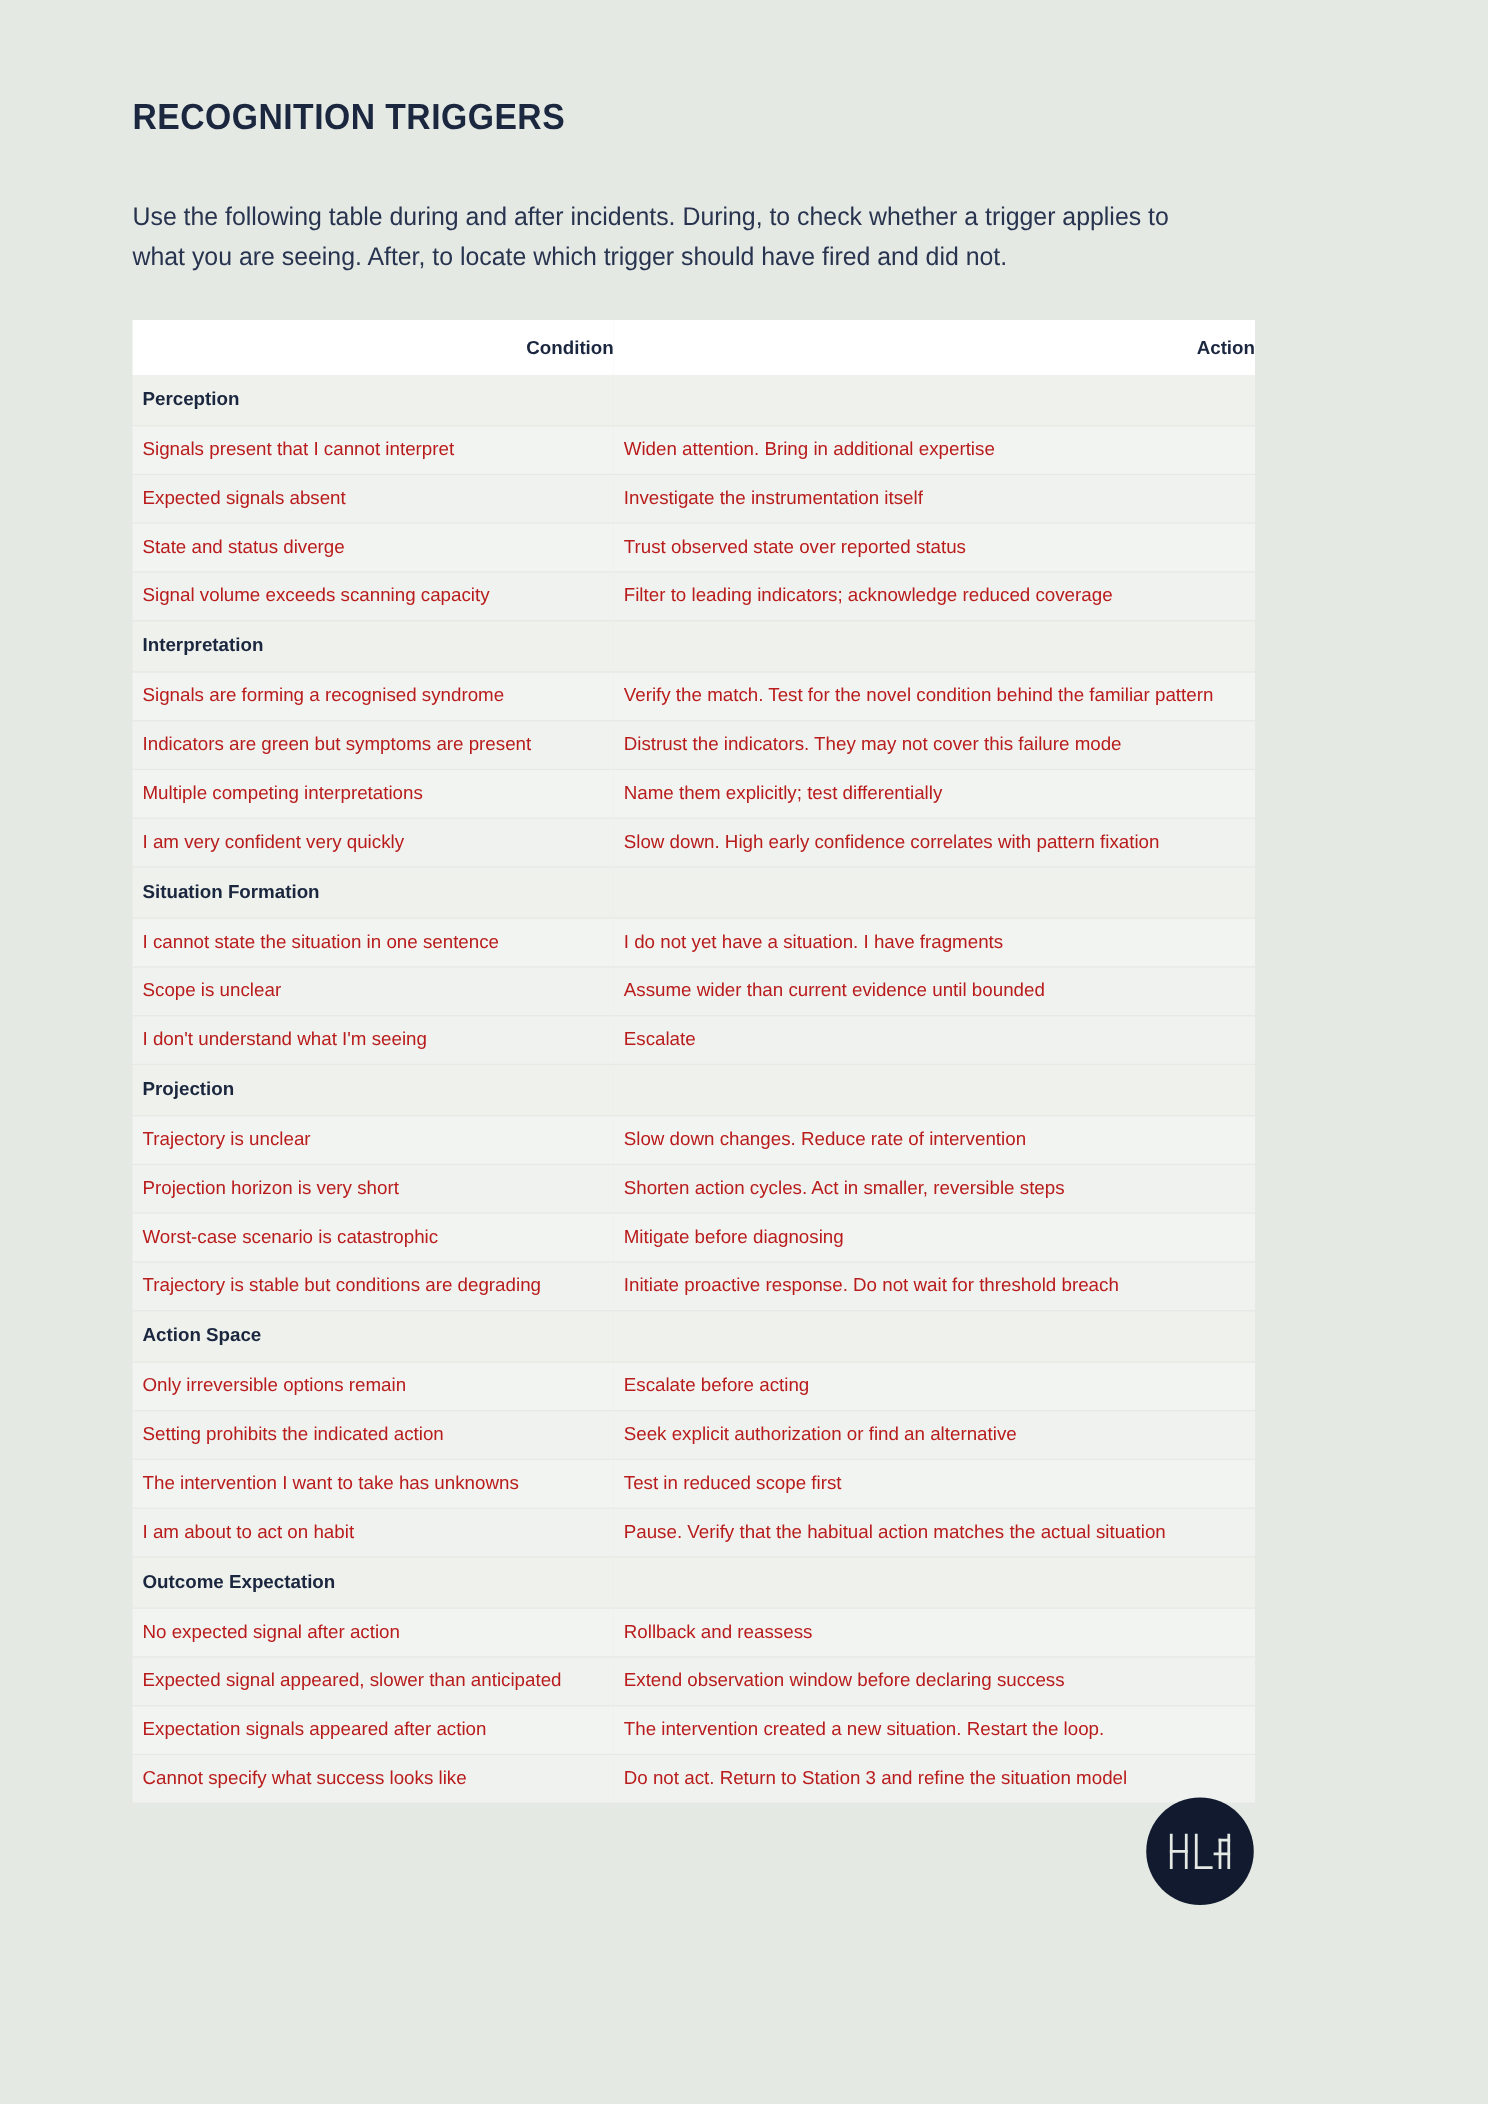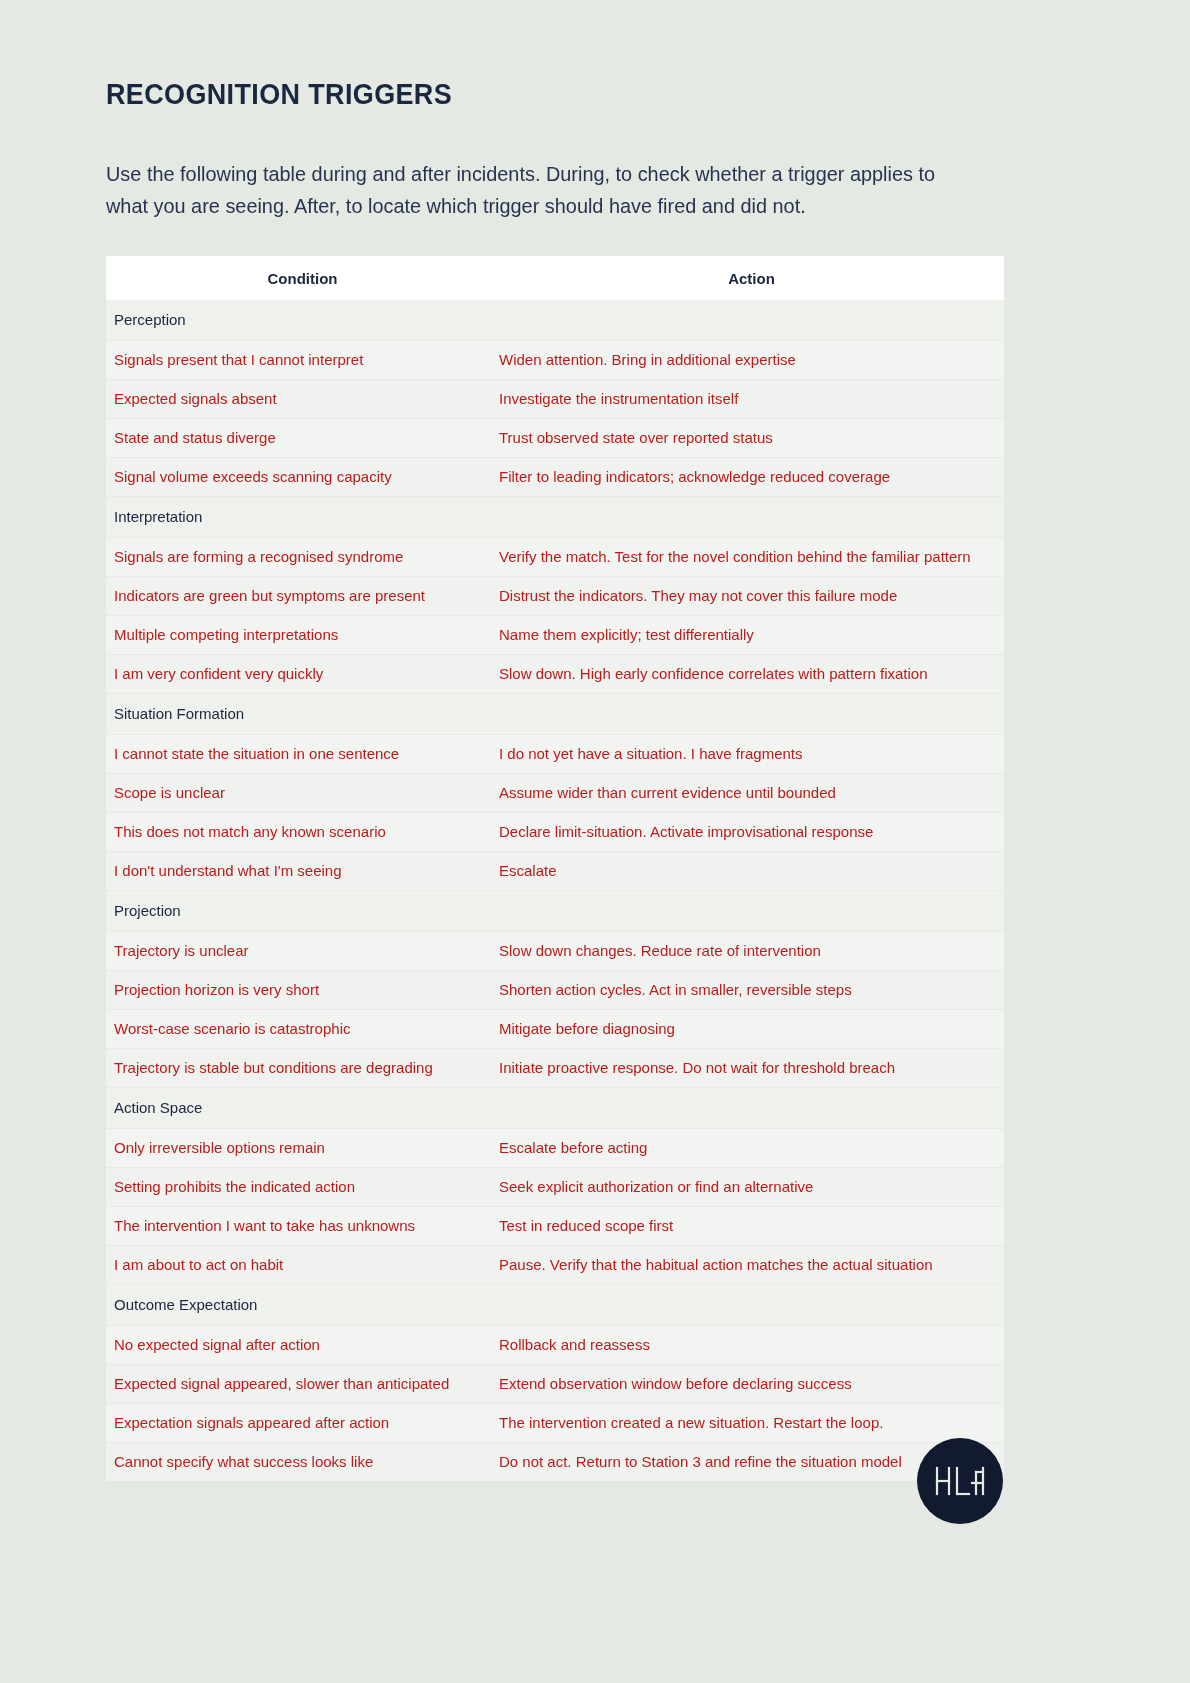--- a/index.html
+++ b/index.html
@@ -51,21 +51,21 @@
   }
   table.trigger-table {
     border-collapse: collapse;
     width: 898px;
     table-layout: fixed;
   }
   table.trigger-table col.c1 { width: 385px; }
   table.trigger-table col.c2 { width: 513px; }
   thead th {
     background: #ffffff;
-    text-align: center;
+    text-align: right;
     font-size: 15px;
     font-weight: bold;
     color: #1b263f;
     padding: 14px 0 13px 8px;
     border: none;
   }
   tbody td {
     font-size: 15px;
     color: #b91c1c;
     padding: 10px 0 10px 8px;
@@ -77,21 +77,21 @@
   tbody tr.data-row {
     background: #f2f4f1;
   }
   tbody tr.data-row:nth-child(even) {
     background: #eff2ee;
   }
   tbody tr.section-row {
     background: #eef1ec;
   }
   tbody tr.section-row td {
-    font-weight: normal;
+    font-weight: bold;
     color: #1b263f;
     padding: 11px 0 11px 8px;
   }
   tbody tr:last-child td {
     border-bottom: none;
   }
   .logo {
     position: absolute;
     left: 917px;
     top: 1438px;
@@ -171,24 +171,20 @@
             <td>Situation Formation</td>
             <td></td>
           </tr>
           <tr class="data-row" style="background: rgb(242, 244, 241);">
             <td>I cannot state the situation in one sentence</td>
             <td>I do not yet have a situation. I have fragments</td>
           </tr>
           <tr class="data-row" style="background: rgb(239, 242, 238);">
             <td>Scope is unclear</td>
             <td>Assume wider than current evidence until bounded</td>
-          </tr>
-          <tr class="data-row" style="background: rgb(242, 244, 241);">
-            <td>This does not match any known scenario</td>
-            <td>Declare limit-situation. Activate improvisational response</td>
           </tr>
           <tr class="data-row" style="background: rgb(239, 242, 238);">
             <td>I don't understand what I'm seeing</td>
             <td>Escalate</td>
           </tr>
           <tr class="section-row">
             <td>Projection</td>
             <td></td>
           </tr>
           <tr class="data-row" style="background: rgb(242, 244, 241);">

